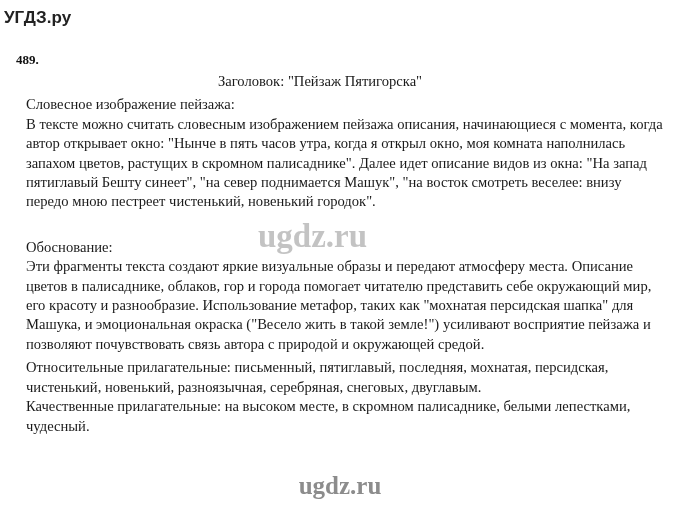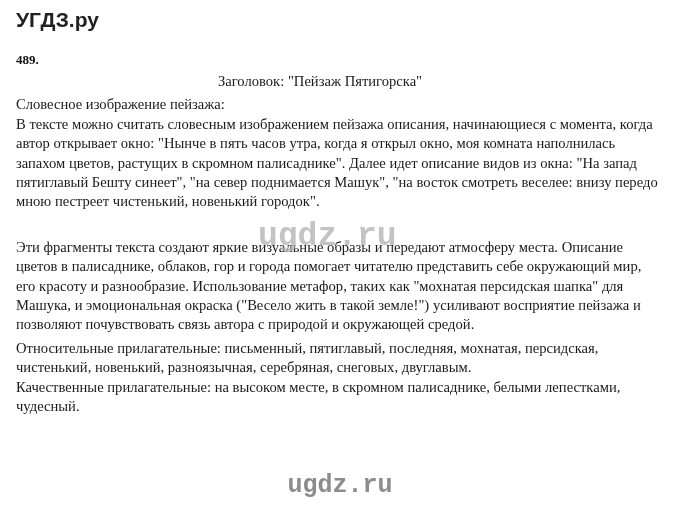--- a/index.html
+++ b/index.html
@@ -16,23 +16,23 @@
     overflow: hidden;
   }
   .page {
     position: relative;
     width: 680px;
     height: 508px;
   }
   .site-logo {
     position: absolute;
     top: 8px;
-    left: 16px;
+    left: 4px;
     font-family: "Liberation Sans", sans-serif;
-    font-size: 21px;
+    font-size: 17px;
     font-weight: bold;
     color: #222;
     letter-spacing: 0px;
   }
   .task-number {
     position: absolute;
     top: 52px;
     left: 16px;
     font-family: "Liberation Serif", serif;
     font-size: 13px;
@@ -51,30 +51,31 @@
     text-align: center;
     margin: 0 0 4px 0;
     padding-right: 40px;
   }
   p {
     margin: 0;
     text-align: left;
   }
   .para {
     margin-bottom: 0px;
+    margin-left: 10px;
   }
   .spacer-lg {
     height: 26px;
   }
   .spacer-sm {
     height: 4px;
   }
   .watermark {
     position: absolute;
-    font-family: Liberation Mono, monospace;
+    font-family: Liberation Serif, serif;
     font-weight: bold;
     color: #b9b9b9;
     opacity: 0.75;
     pointer-events: none;
     user-select: none;
   }
   .wm-mid {
     top: 218px;
     left: 258px;
     font-size: 33px;
@@ -96,20 +97,21 @@
 
   <div class="site-logo">УГДЗ.ру</div>
 
   <div class="task-number">489.</div>
 
   <div class="content">
     <p class="centered-title">Заголовок: "Пейзаж Пятигорска"</p>
     <p class="para">Словесное изображение пейзажа:</p>
     <p class="para">В тексте можно считать словесным изображением пейзажа описания, начинающиеся с момента, когда автор открывает окно: "Нынче в пять часов утра, когда я открыл окно, моя комната наполнилась запахом цветов, растущих в скромном палисаднике". Далее идет описание видов из окна: "На запад пятиглавый Бешту синеет", "на север поднимается Машук", "на восток смотреть веселее: внизу передо мною пестреет чистенький, новенький городок".</p>
     <div class="spacer-lg"></div>
+    <p class="para">Обоснование:</p>
     <p class="para">Эти фрагменты текста создают яркие визуальные образы и передают атмосферу места. Описание цветов в палисаднике, облаков, гор и города помогает читателю представить себе окружающий мир, его красоту и разнообразие. Использование метафор, таких как "мохнатая персидская шапка" для Машука, и эмоциональная окраска ("Весело жить в такой земле!") усиливают восприятие пейзажа и позволяют почувствовать связь автора с природой и окружающей средой.</p>
     <div class="spacer-sm"></div>
     <p class="para">Относительные прилагательные: письменный, пятиглавый, последняя, мохнатая, персидская, чистенький, новенький, разноязычная, серебряная, снеговых, двуглавым.</p>
     <p class="para">Качественные прилагательные: на высоком месте, в скромном палисаднике, белыми лепестками, чудесный.</p>
   </div>
 
   <div class="watermark wm-mid">ugdz.ru</div>
   <div class="watermark wm-bottom">ugdz.ru</div>
 
 </div>

